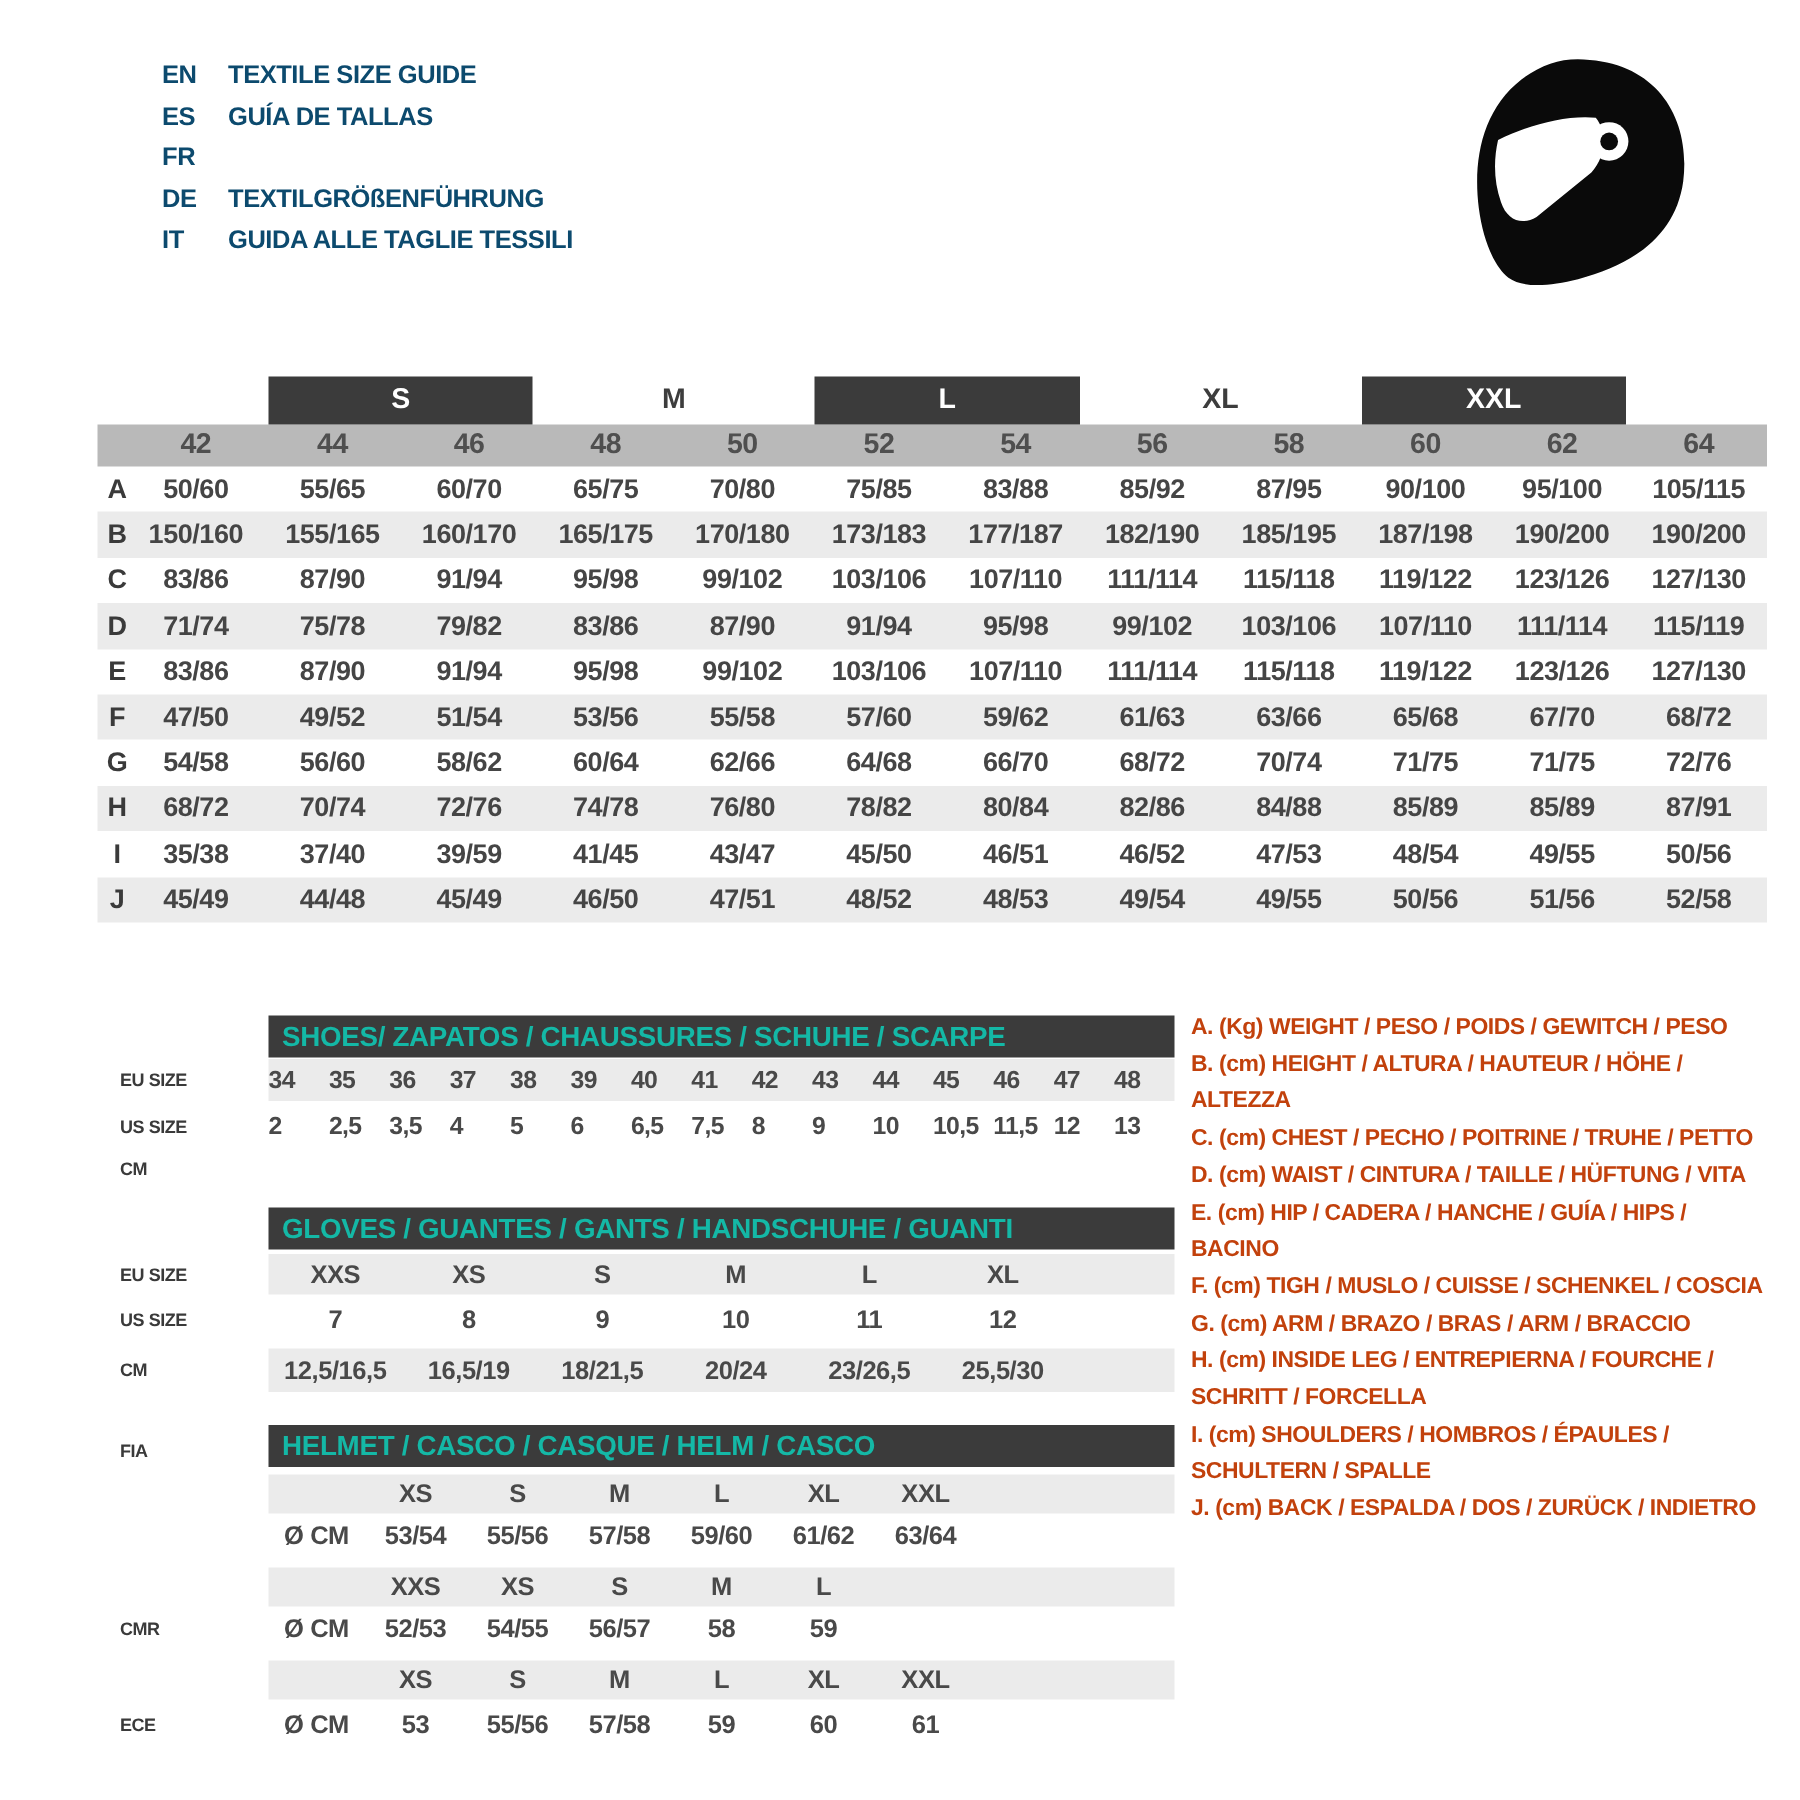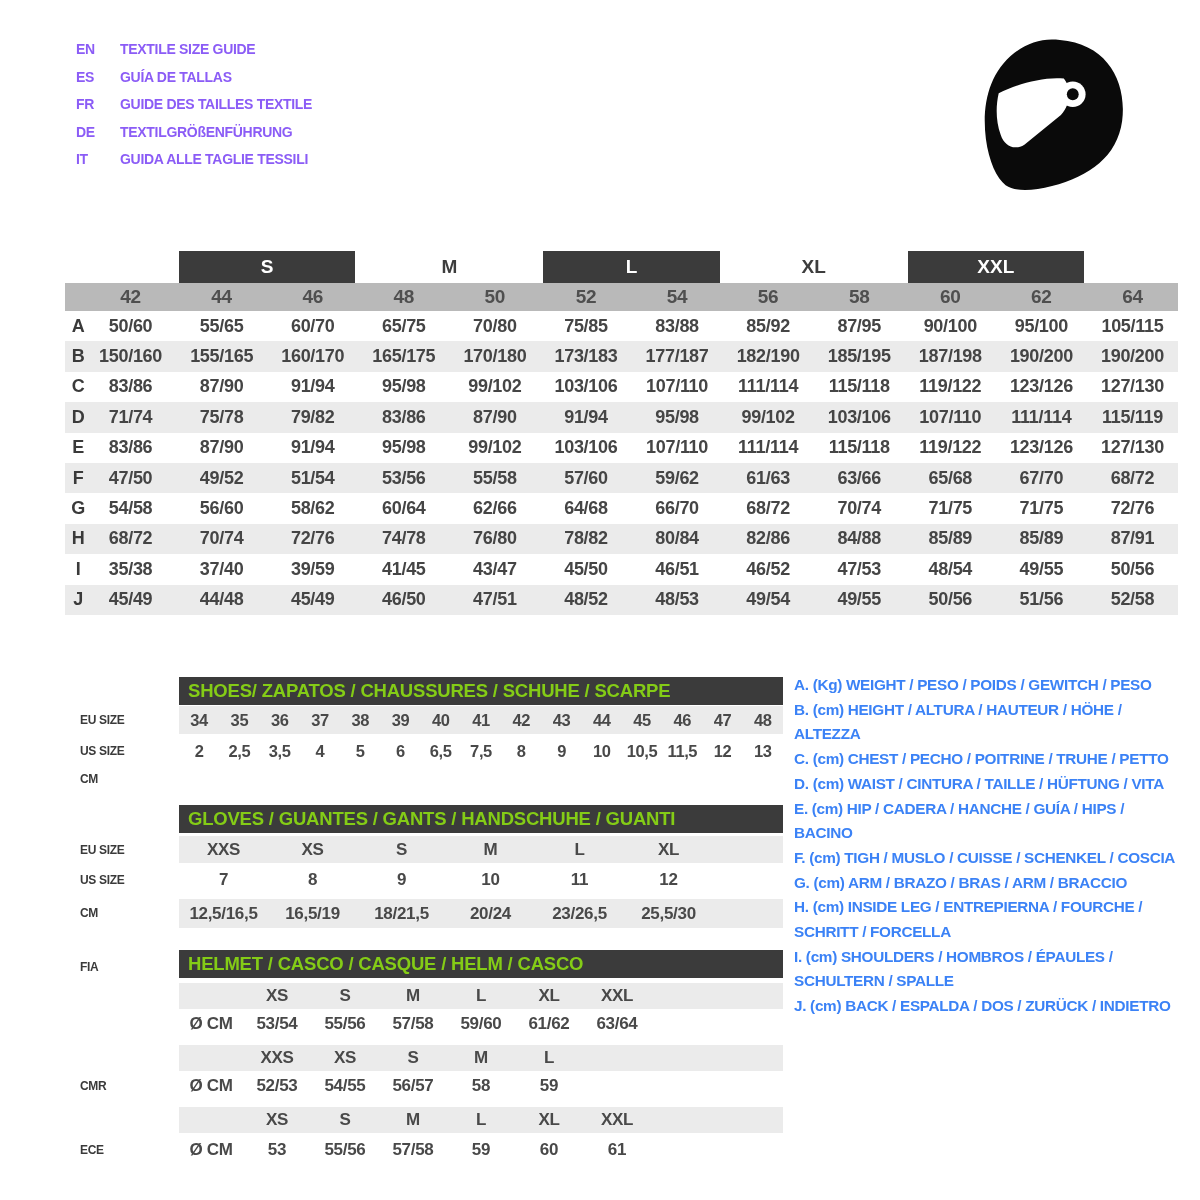--- a/index.html
+++ b/index.html
@@ -1,91 +1,90 @@
 <!DOCTYPE html>
 <html><head>
 <meta charset="utf-8">
 <style>
   html,body{margin:0;padding:0;background:#fff;}
   .sheet{position:relative;width:1200px;height:1200px;background:#fff;overflow:hidden;
          font-family:"Liberation Sans",sans-serif;font-weight:bold;color:#3d3d3d;}
 
   
   .lang-list{position:absolute;left:76px;top:36px;}
-  .lang-row{display:flex;font-size:14px;line-height:27.6px;letter-spacing:-0.3px;color:#8b5cf6;}
+  .lang-row{display:flex;font-size:17px;line-height:27.6px;letter-spacing:-0.3px;color:#0c4a6e;margin-left:32px;}
   .lang-code{width:44px;}
 
   
   .helmet-icon{position:absolute;left:975px;top:32px;width:158px;height:168px;}
 
   
   .main-table{position:absolute;left:65px;top:251px;width:1113px;}
   .grid13{display:grid;grid-template-columns:20px repeat(12,1fr);align-items:center;}
   .group-row{height:32px;}
   .size-box{background:#3b3b3b;color:#fff;display:flex;align-items:center;justify-content:center;
             font-size:19px;height:32px;margin:0 3px;}
   .size-plain{color:#3d3d3d;display:flex;align-items:center;justify-content:center;font-size:19px;}
   .num-row{height:28px;background:#b9b9b9;color:#4f4f4f;font-size:19px;}
   .num-cell{text-align:center;letter-spacing:-0.3px;}
   .data-row{height:30.4px;font-size:18px;color:#454545;letter-spacing:-0.3px;}
   .data-row.alt{background:#ebebeb;}
   .letter-cell{text-align:center;padding-left:6px;color:#3a3a3a;}
   .val-cell{text-align:center;}
 
   
-  .bar{position:absolute;left:179px;width:604px;height:28px;background:#3b3b3b;color:#84cc16;
+  .bar{position:absolute;left:179px;width:604px;height:28px;background:#3b3b3b;color:#14b8a6;
        font-size:18.5px;display:flex;align-items:center;padding-left:9px;box-sizing:border-box;
        letter-spacing:-0.2px;}
   .shoes-bar{top:677px}.gloves-bar{top:805px}.helmet-bar{top:950px}
 
   
   .side-label{position:absolute;left:80px;height:28px;display:flex;align-items:center;
               font-size:12px;color:#3a3a3a;letter-spacing:-0.3px;}
 
   
   .srow{position:absolute;left:179px;width:604px;height:28px;display:grid;
         grid-template-columns:repeat(15,1fr);align-items:center;font-size:16.5px;color:#494949;
         letter-spacing:-0.4px;}
-  .srow>div{text-align:center;}
+  .srow>div{}
   .gray{background:#ebebeb;}
 
   
   .grow{position:absolute;left:179px;width:604px;height:27px;display:grid;
         grid-template-columns:repeat(6,1fr);align-items:center;font-size:17px;color:#494949;
         padding-right:70px;box-sizing:border-box;letter-spacing:-0.3px;}
   .grow>div{text-align:center;}
 
   
   .hrow{position:absolute;left:179px;width:604px;height:26px;display:grid;
         grid-template-columns:64px repeat(6,68px) 1fr;align-items:center;font-size:17px;
         color:#494949;letter-spacing:-0.3px;}
   .hrow>div{text-align:center;}
   .hrow.vals{height:30px;}
 
   
   .legend{position:absolute;left:794px;top:673px;width:391px;}
-  .legend-item{font-size:15.3px;line-height:24.7px;color:#3b82f6;letter-spacing:-0.3px;}
+  .legend-item{font-size:15.3px;line-height:24.7px;color:#c2410c;letter-spacing:-0.3px;}
 </style>
 </head>
 <body>
 
 <div class="sheet">
 
   <div class="lang-list">
       <div class="lang-row">
         <div class="lang-code">EN</div>
         <div class="lang-label">TEXTILE SIZE GUIDE</div>
       </div>
       <div class="lang-row">
         <div class="lang-code">ES</div>
         <div class="lang-label">GUÍA DE TALLAS</div>
       </div>
       <div class="lang-row">
         <div class="lang-code">FR</div>
-        <div class="lang-label">GUIDE DES TAILLES TEXTILE</div>
       </div>
       <div class="lang-row">
         <div class="lang-code">DE</div>
         <div class="lang-label">TEXTILGRÖßENFÜHRUNG</div>
       </div>
       <div class="lang-row">
         <div class="lang-code">IT</div>
         <div class="lang-label">GUIDA ALLE TAGLIE TESSILI</div>
       </div>
     </div>

